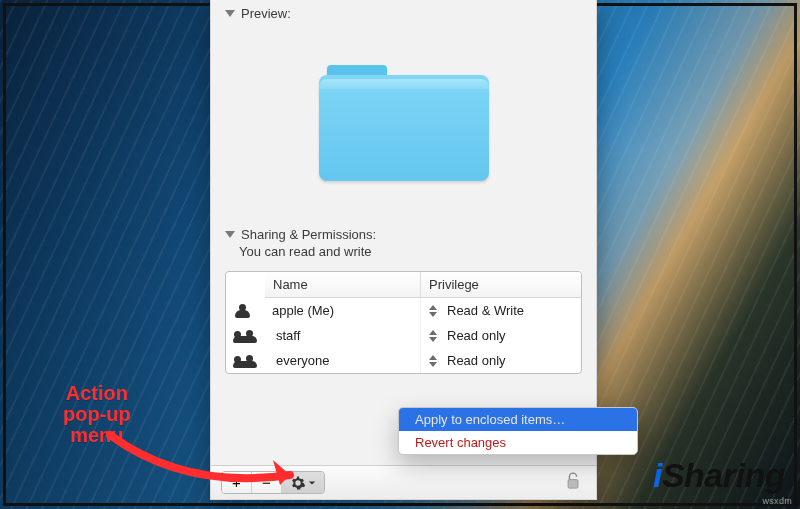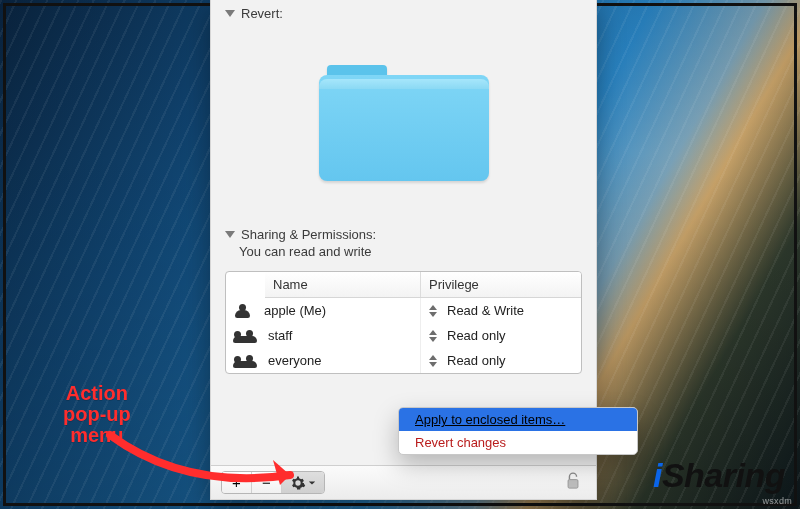--- a/index.html
+++ b/index.html
@@ -28,21 +28,21 @@
   .folder .body { position:absolute; left:0; top:14px; right:0; bottom:0; background:linear-gradient(#7fd6f6,#64c6ef); border-radius:8px; }
   .folder .lid { position:absolute; left:0; top:18px; right:0; height:10px; background: linear-gradient(#a6e6fb, #8bd9f4); border-radius:8px 8px 0 0; }
 
   .perm-table { margin: 4px 14px 0 14px; border:1px solid #bfbfbf; border-radius:4px; background:#fff; overflow:hidden; }
   .pt-head { display:flex; font-size:13px; color:#333; }
   .pt-head .col { padding:5px 8px; }
   .pt-head .col.name { flex:1; border-right:1px solid #dcdcdc; font-weight:400; }
   .pt-head .col.priv { width:160px; }
   .pt-head { background:linear-gradient(#fff,#f3f3f3); border-bottom:1px solid #d6d6d6;margin-left:39px; }
   .pt-row { display:flex; align-items:center; font-size:13px; color:#222; }
-  .pt-row .cell { padding:5px 8px; display:flex; align-items:center; gap:12px; }
+  .pt-row .cell { padding:5px 8px; display:flex; align-items:center; gap:20px; }
   .pt-row .cell.name { flex:1; }
   .pt-row .cell.priv { width:160px; gap:10px; }
   .sep { border-right:1px solid #eee; }
   .person-icon { width:18px; height:14px; position:relative; display:inline-block; }
   .person-icon::before { content:""; position:absolute; left:5px; top:0; width:7px; height:7px; background:#333; border-radius:50%; }
   .person-icon::after { content:""; position:absolute; left:1px; top:6px; width:15px; height:8px; background:#333; border-radius:8px 8px 3px 3px; }
   .group-icon { width:22px; height:14px; position:relative; display:inline-block; }
   .group-icon::before { content:""; position:absolute; left:0; top:2px; width:7px; height:7px; background:#333; border-radius:50%; box-shadow: 12px -1px 0 0 #333; }
   .group-icon::after { content:""; position:absolute; left:-1px; top:7px; width:24px; height:7px; background:#333; border-radius:7px 7px 3px 3px; }
   .updn { display:inline-flex; flex-direction:column; line-height:0; }
@@ -52,21 +52,21 @@
 
   .footer { position:absolute; left:0; right:0; bottom:0; height:34px; border-top:1px solid #cfcfcf; background:linear-gradient(#fbfbfb,#ececec); display:flex; align-items:stretch; }
   .seg { display:flex; border:1px solid #b6b6b6; border-radius:4px; margin:5px 0 5px 10px; overflow:hidden; box-shadow:0 1px 0 #fff inset; }
   .seg button { background:linear-gradient(#fff,#f1f1f1); border:none; width:30px; border-right:1px solid #cfcfcf; font-size:15px; cursor:default; display:flex; align-items:center; justify-content:center; }
   .seg button:last-child { border-right:none; }
   .seg .gear-wrap { display:flex; align-items:center; gap:2px; padding: 0 8px; background:linear-gradient(#dedede,#d0d0d0); }
   .lock { margin-left:auto; margin-right:14px; align-self:center; }
 
   .popup-menu { position:absolute; left:398px; top:407px; width:240px; background:#fff; border:1px solid #c8c8c8; border-radius:5px; box-shadow:0 10px 25px rgba(0,0,0,.25); overflow:hidden; font-size:13px; }
   .popup-menu .item { padding:4px 16px; }
-  .popup-menu .item.sel { background:#2a72e5; color:#000000;text-decoration:underline; }
+  .popup-menu .item.sel { background:#2a72e5; color:#e5e5e5; }
   .popup-menu .item.dis { color:#b91c1c; }
 
   .annotation { position:absolute; left:15px; top:383px; color:#ff2d2d; font-weight:800; font-size:20px; line-height:1.05; text-align:center; text-shadow:0 1px 0 rgba(0,0,0,.15); font-family: Arial, sans-serif; margin-left: 48px; }
   .arrow { position:absolute; left:105px; top:405px; }
 
   .watermark { position:absolute; right:15px; bottom:14px; font-weight:800; font-size:34px; font-style:italic; letter-spacing:-.5px; font-family: Arial, sans-serif; }
   .watermark .i { color:#0a64e8; }
   .watermark .b { color:#111; }
   .wsx { position:absolute; right:8px; bottom:3px; font-size:9px; color:rgba(255,255,255,.55); font-family: Liberation Sans, sans-serif; letter-spacing:.3px; }
 </style>
@@ -75,21 +75,21 @@
 
 <div class="stage">
   <div class="bg">
       <div class="waves"></div>
     </div>
   <div class="frame"></div>
 
   <div class="info-window">
     <div class="section-head">
       <span class="disclosure"></span>
-      <span>Revert:</span>
+      <span>Preview:</span>
     </div>
     <div class="preview-area">
       <div class="folder">
         <div class="tab"></div>
           <div class="body"></div>
           <div class="lid"></div>
       </div>
     </div>
 
     <div class="section-head">

